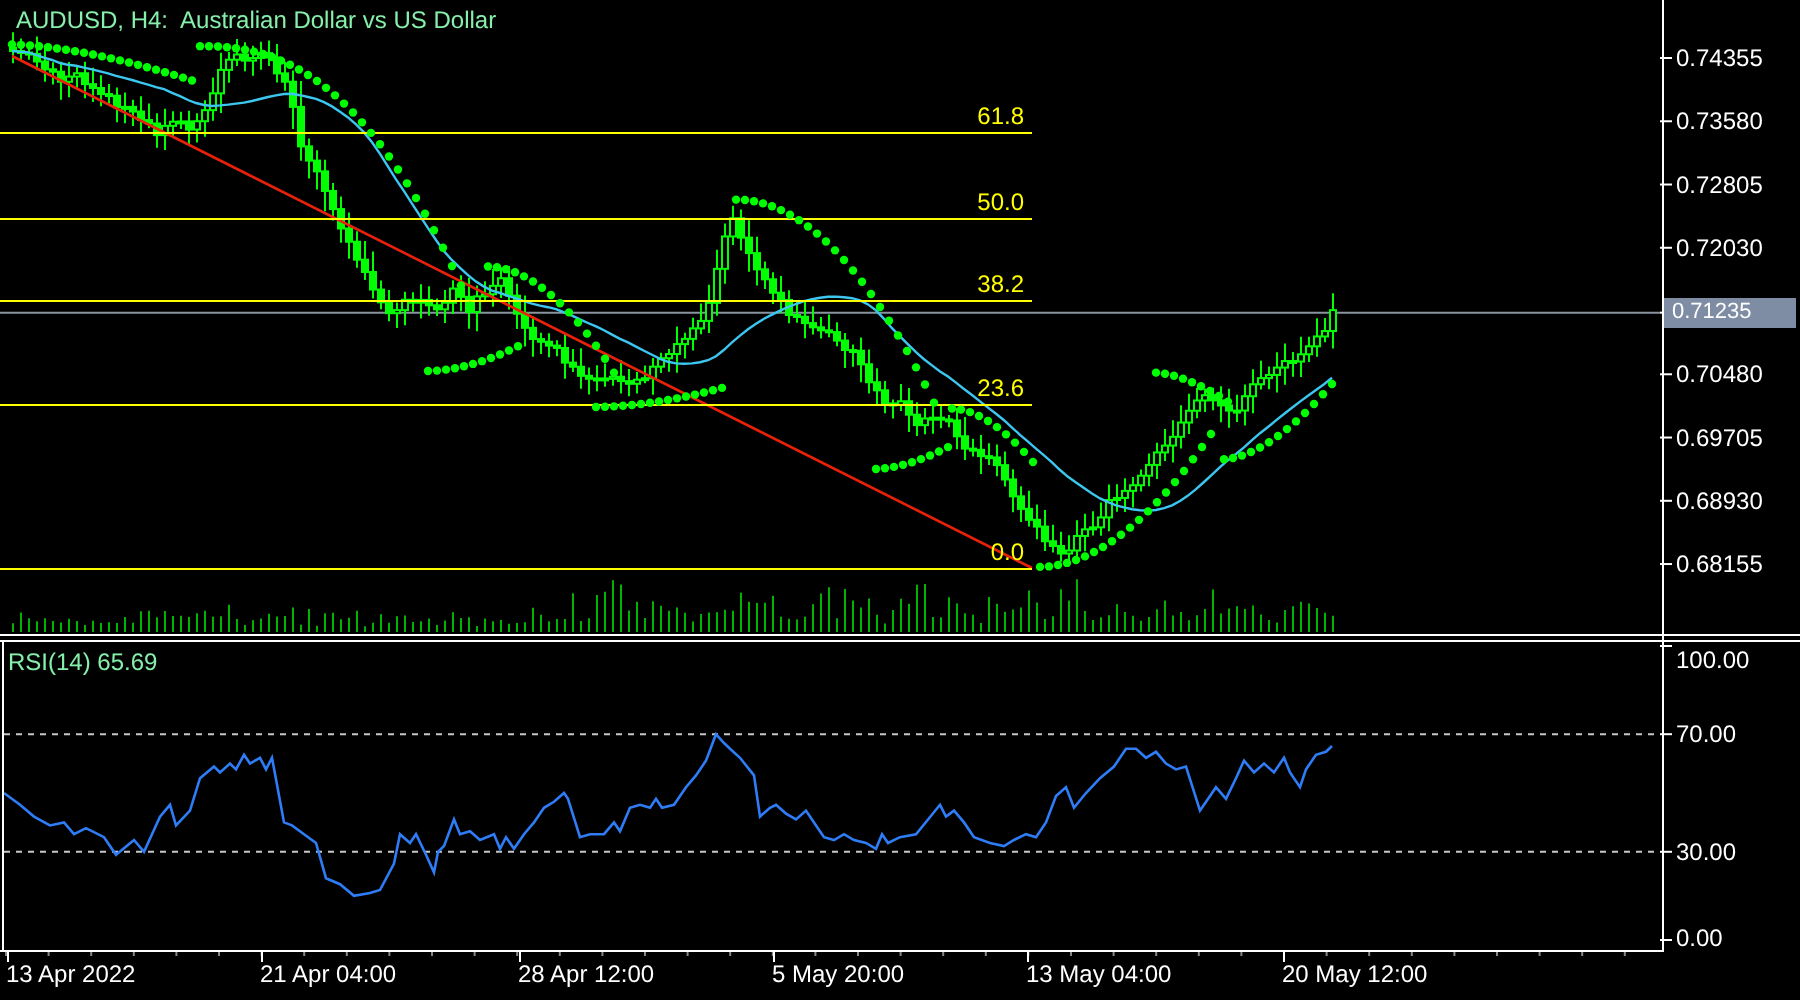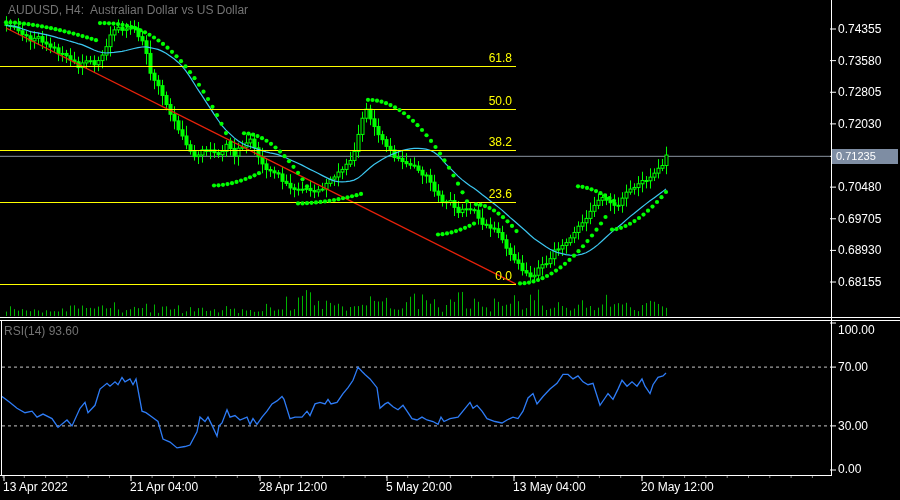--- a/index.html
+++ b/index.html
@@ -1,19 +1,19 @@
 <!DOCTYPE html>
 <html><head>
 <meta charset="utf-8">
 <style>
   html,body{margin:0;padding:0;background:#000;}
   #app{position:relative;width:900px;height:500px;background:#000;overflow:hidden;
        font-family:"Liberation Sans",sans-serif;}
   #chart{position:absolute;left:0;top:0;}
-  .lbl{position:absolute;color:#737373;white-space:pre;}
+  .lbl{position:absolute;color:#86efac;white-space:pre;}
   #title{left:8px;top:3px;font-size:12px;}
   #rsi-label{left:4px;top:324px;font-size:12px;}
   #price-tag{left:832px;top:149px;width:66px;height:15px;font-size:11px;
              line-height:15px;padding-left:4px;box-sizing:border-box;color:#fff;}
   .hit{position:absolute;background:transparent;}
 </style>
 </head>
 <body>
 
 <div id="app">
@@ -817,15 +817,15 @@
       </g>
     </svg>
 
   <div class="hit" style="left:0;top:0;width:830px;height:317px"></div>
   <div class="hit" style="left:0;top:321px;width:830px;height:154px"></div>
   <div class="hit" style="left:830px;top:0;width:70px;height:476px"></div>
   <div class="hit" style="left:0;top:476px;width:900px;height:24px"></div>
   <div class="hit" style="left:0;top:316px;width:830px;height:6px"></div>
 
   <div id="title" class="lbl">AUDUSD, H4:  Australian Dollar vs US Dollar</div>
-  <div id="rsi-label" class="lbl">RSI(14) 93.60</div>
+  <div id="rsi-label" class="lbl">RSI(14) 65.69</div>
   <div id="price-tag" class="lbl" style="background: rgb(126, 141, 163);">0.71235</div>
 </div>
 
 </body></html>

